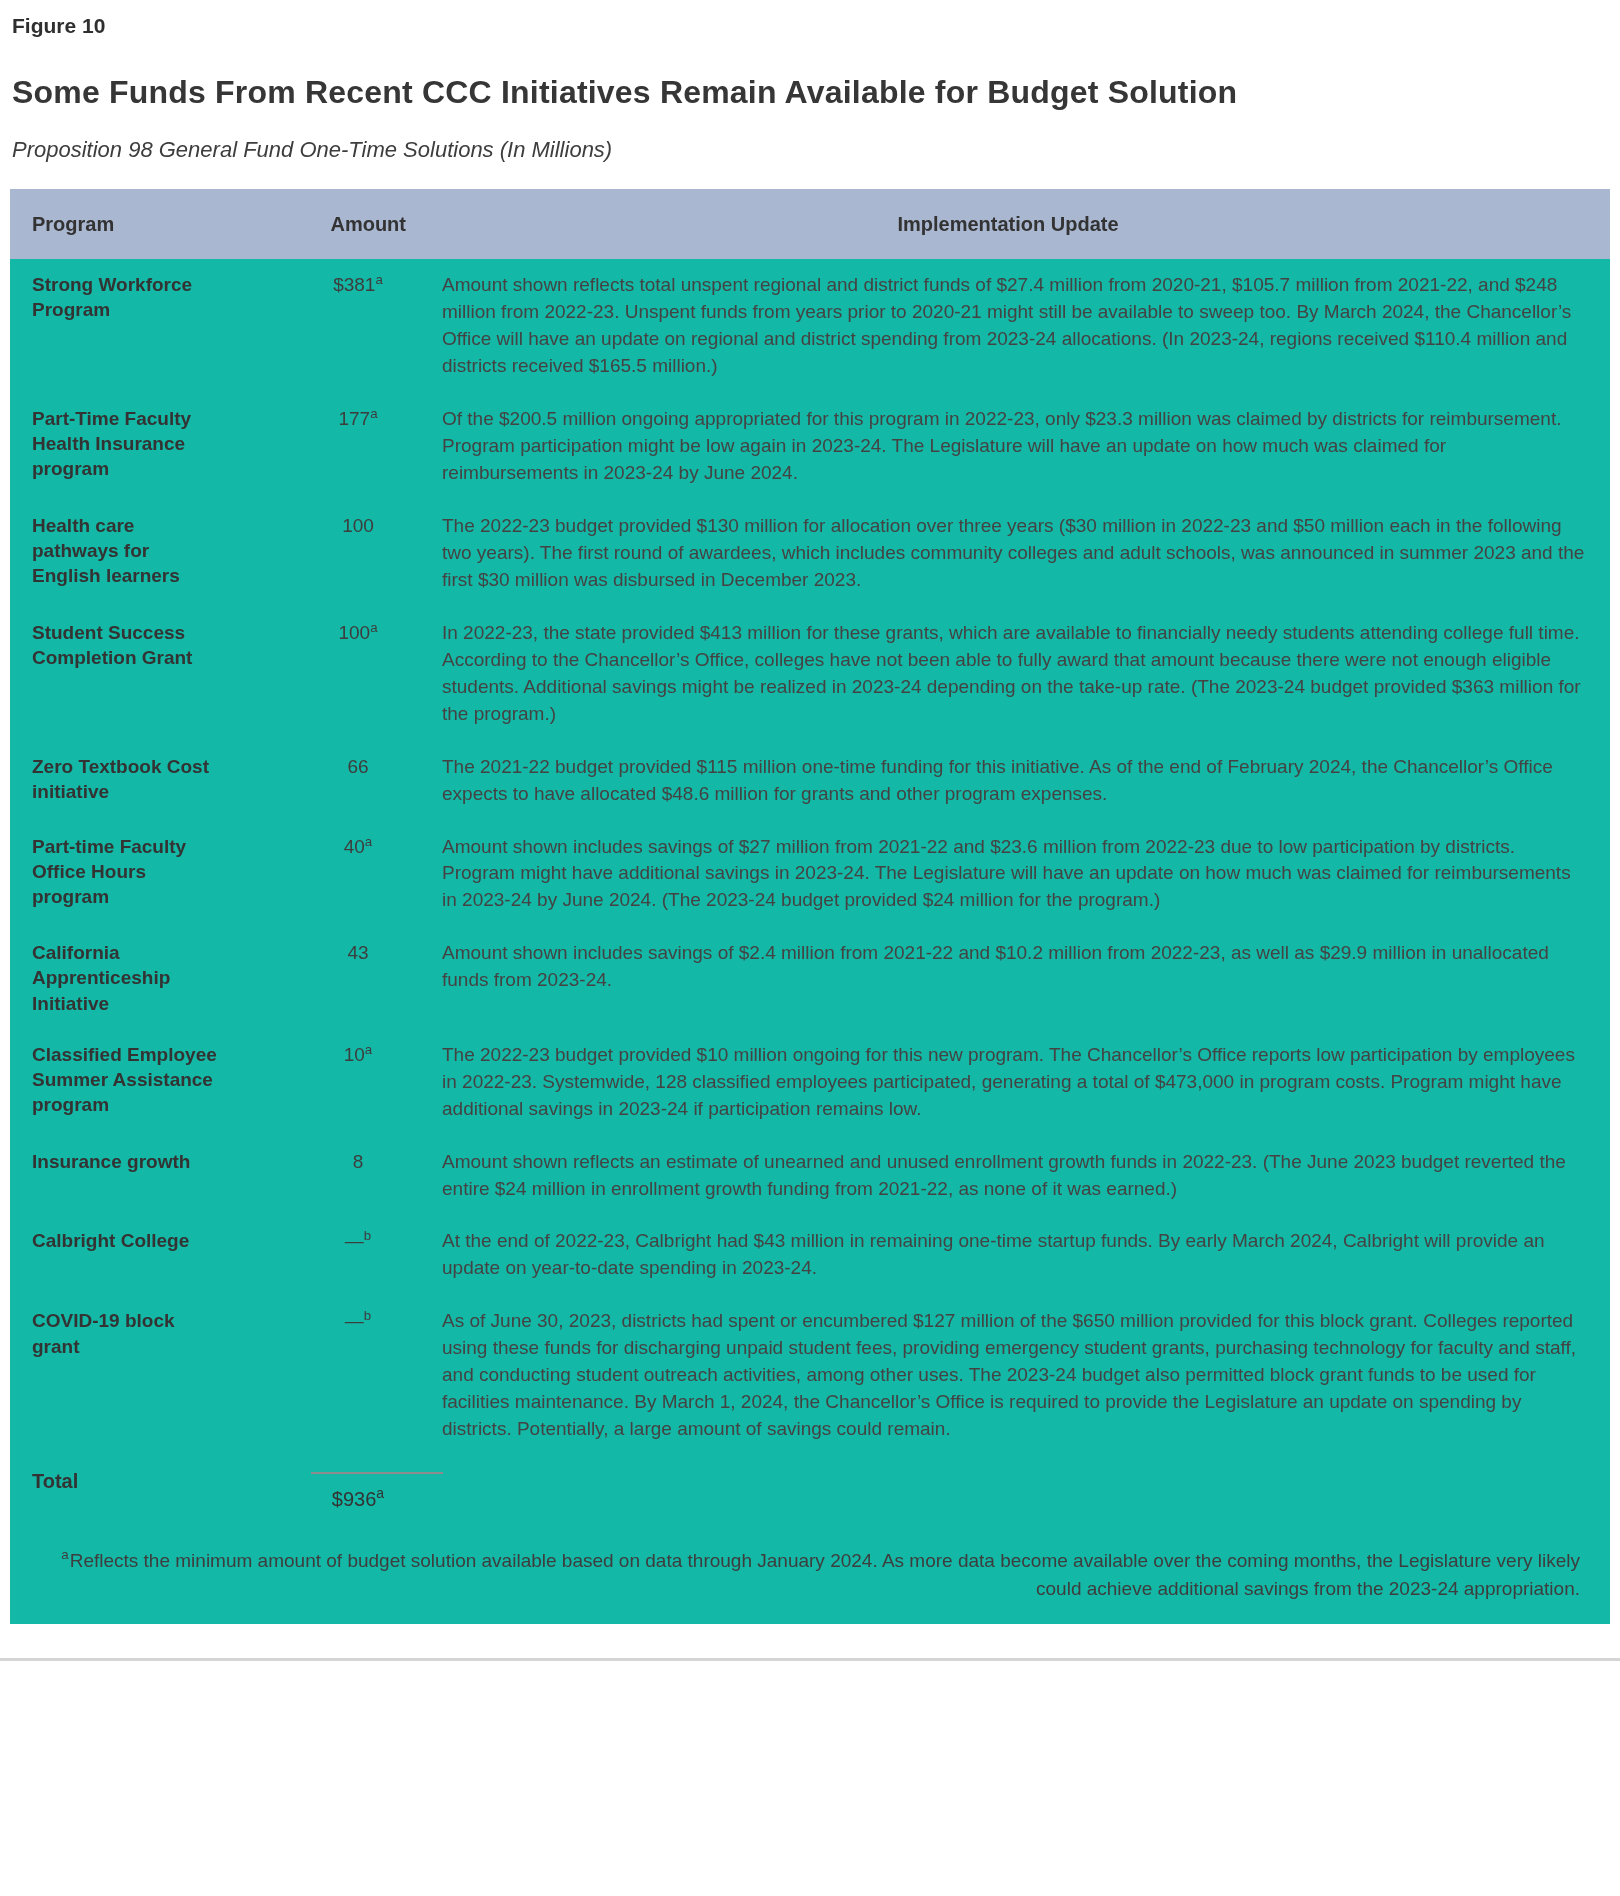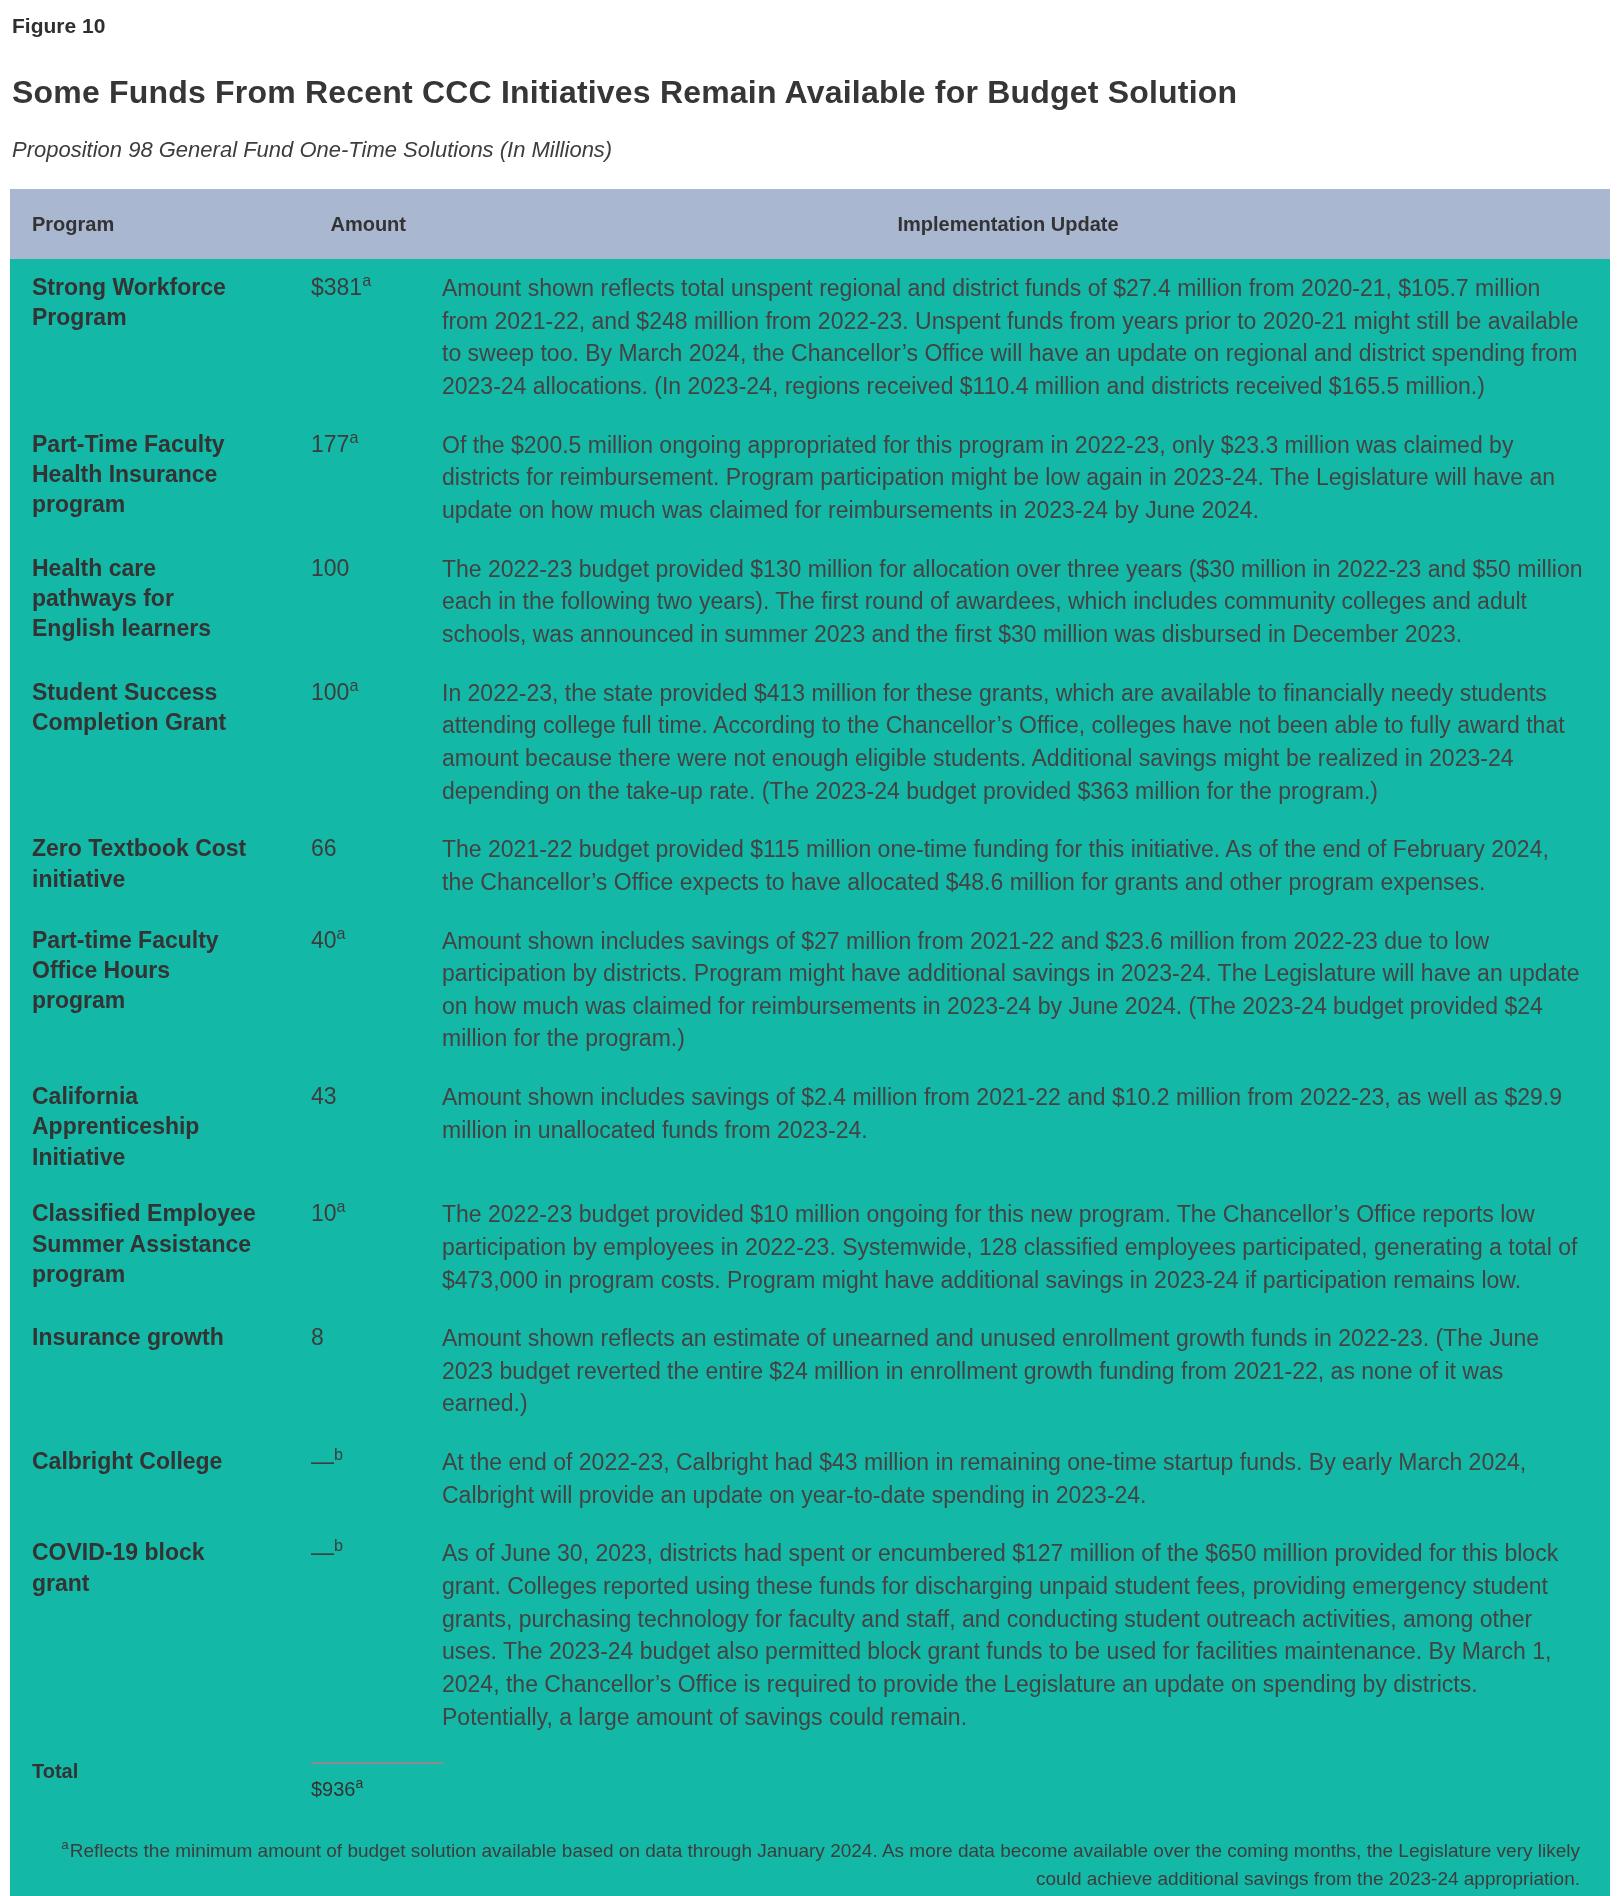--- a/index.html
+++ b/index.html
@@ -51,31 +51,31 @@
     padding: 0;
   }
   th.th-prog { text-align: left; padding-left: 22px; }
   th.th-amt  { text-align: right; }
   th.th-upd  { text-align: center; }
 
   td {
     vertical-align: top;
     padding-top: 13px;
     padding-bottom: 13px;
-    font-size: 23px;
+    font-size: 19px;
   }
   td.prog {
     font-weight: bold;
     color: #333333;
     line-height: 1.32;
     padding-left: 22px;
     white-space: pre-line;
   }
   td.amt {
-    text-align: left;
+    text-align: center;
     color: #3d3d3d;
     line-height: 1.32;
   }
   td.upd {
     color: #434343;
     line-height: 1.42;
     padding-left: 36px;
     padding-right: 24px;
   }
   sup { font-size: 70%; line-height: 0; }

